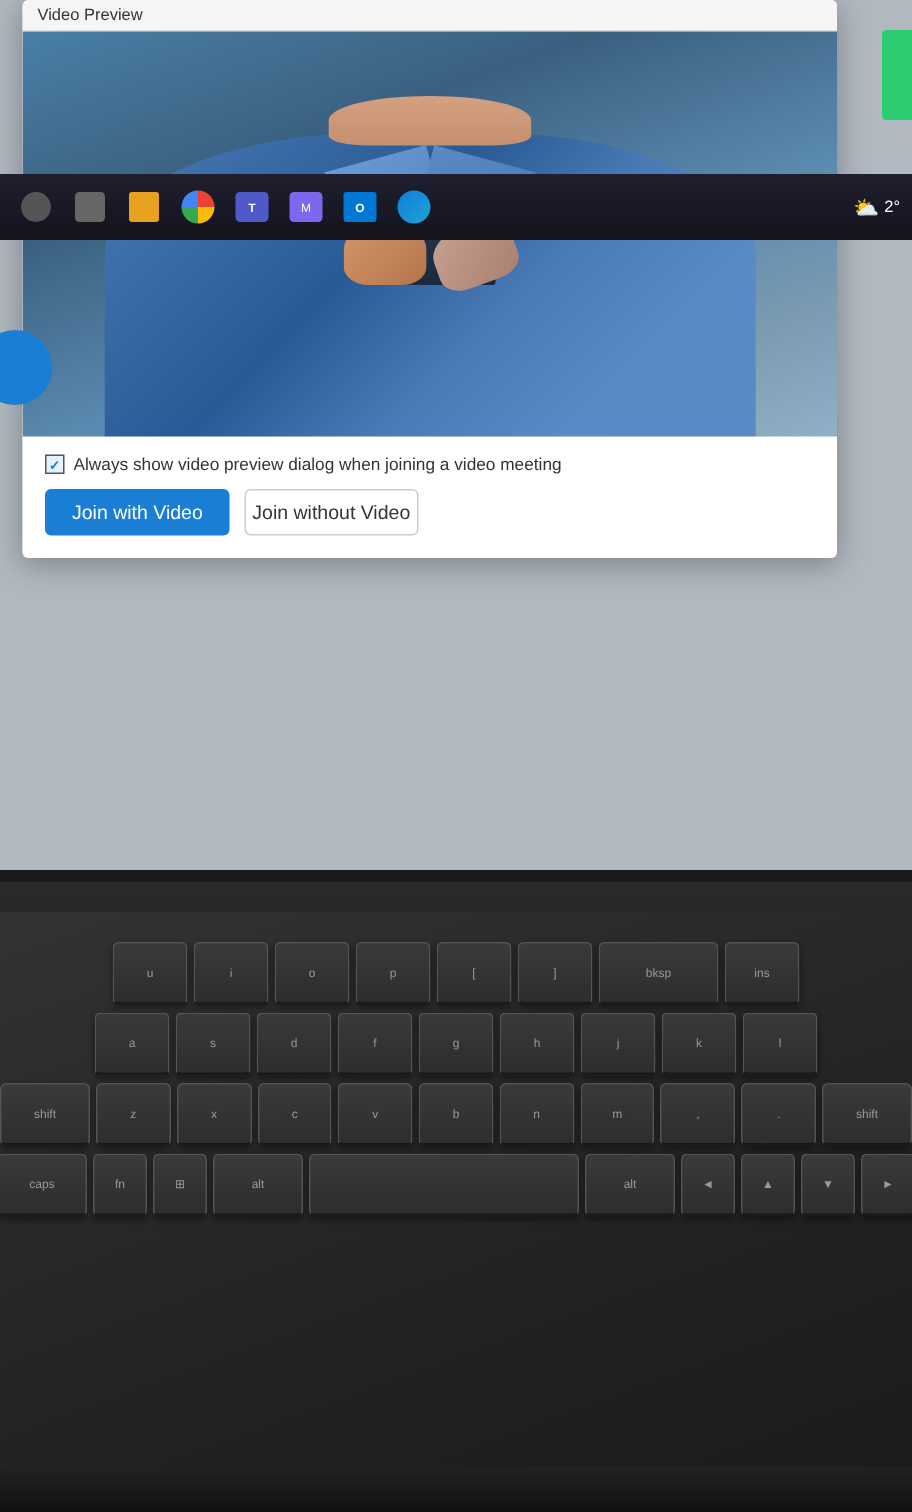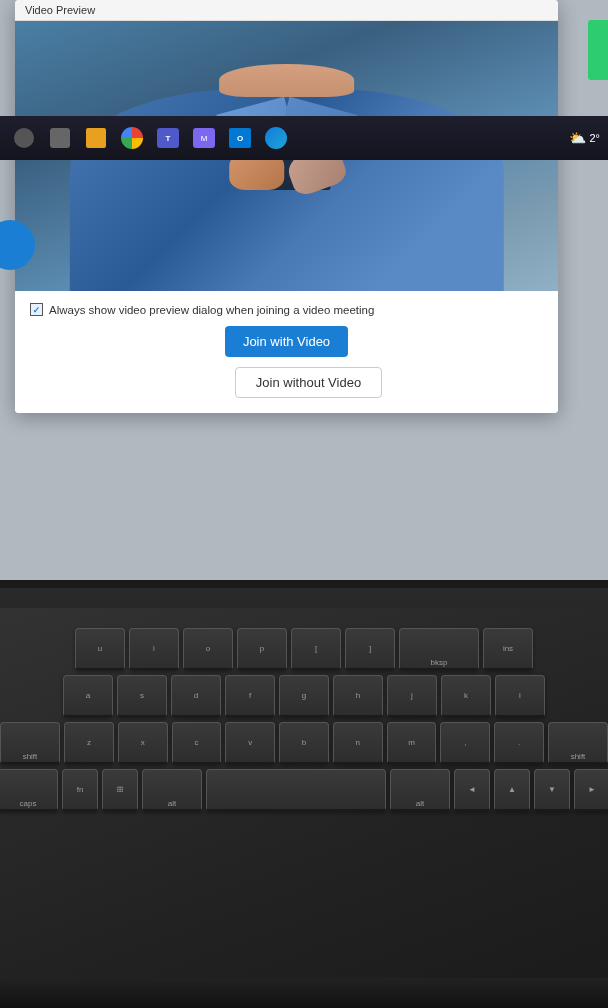--- a/index.html
+++ b/index.html
@@ -181,43 +181,41 @@
 
     .checkbox-label {
       font-size: 11.5px;
       color: #333;
     }
 
     .button-row {
       display: flex;
       gap: 10px;
       align-items: center;
-      flex-direction: column;
     }
 
     .btn-join-video {
       background: #1a7fd4;
       color: #fff;
       border: none;
       border-radius: 4px;
       padding: 8px 18px;
       font-size: 13px;
       cursor: pointer;
       font-weight: 500;
     }
 
     .btn-join-without {
       background: #fff;
       color: #333;
       border: 1px solid #ccc;
       border-radius: 4px;
-      padding: 7px 20px;
+      padding: 7px 4px;
       font-size: 13px;
       cursor: pointer;
-      margin-left: 44px;
     }
 
     
     .taskbar {
       position: absolute;
       bottom: 420px;
       left: 0;
       right: 0;
       height: 44px;
       background: linear-gradient(180deg, #1e1e2e 0%, #14141e 100%);
@@ -354,21 +352,20 @@
       font-size: 9px;
       cursor: pointer;
       box-shadow: 0 2px 4px rgba(0,0,0,0.4);
       flex: 1;
       max-width: 50px;
     }
 
     .key-wide {
       min-width: 60px;
       max-width: 80px;
-      align-items: flex-end;
     }
 
     .key-space {
       min-width: 180px;
       max-width: 260px;
       flex: 4;
     }
 
     .key-label {
       font-size: 8px;

